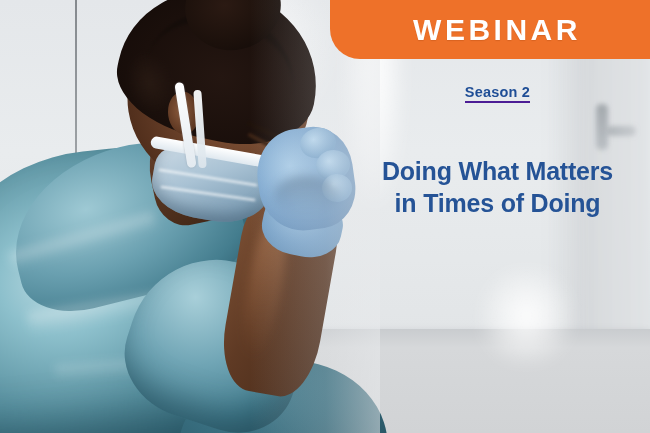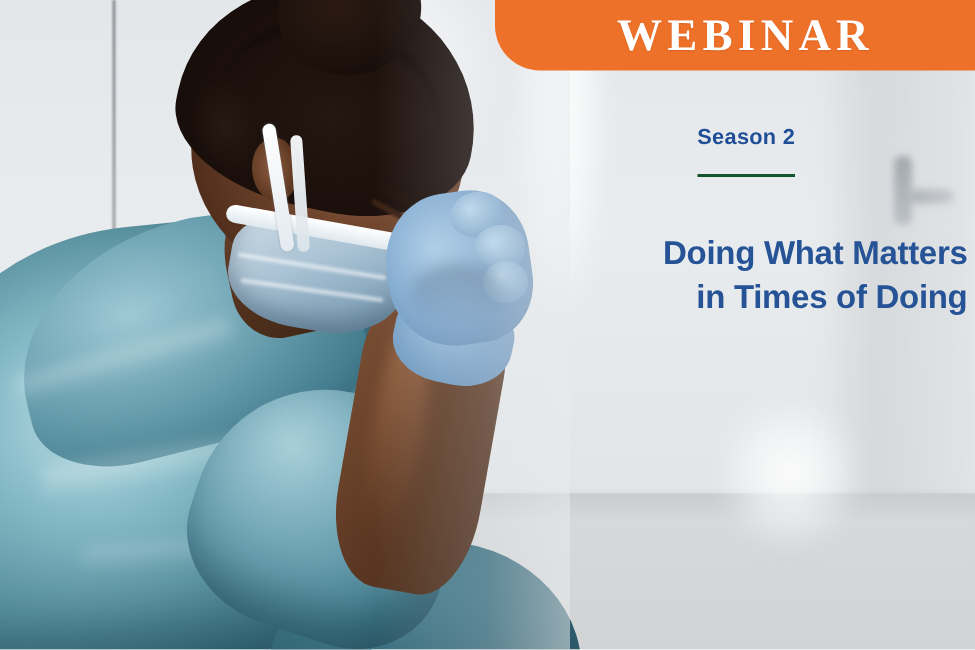--- a/index.html
+++ b/index.html
@@ -360,27 +360,26 @@
     left: 250px; top: 0;
     width: 130px; height: 433px;
     background: linear-gradient(90deg, rgba(232,234,236,0) 0%, rgba(232,234,236,.22) 58%, rgba(232,234,236,.55) 100%);
     pointer-events: none;
   }
 
   
   .webinar-banner {
     position: absolute;
     left: 330px; top: 0;
-    width: 320px; height: 47px;
+    width: 320px; height: 59px;
     background: #ee7129;
     border-bottom-left-radius: 30px;
     display: flex;
     align-items: center;
     justify-content: center;
-    font-family: Liberation Serif, serif;
   }
   .webinar-label {
     color: #ffffff;
     font-size: 30px;
     font-weight: bold;
     letter-spacing: 3.5px;
     line-height: 1;
     padding-left: 14px;
     text-shadow: 0 1px 1px rgba(150,60,12,.25);
   }
@@ -394,38 +393,37 @@
     color: #1f4e96;
   }
   .season-line {
     font-size: 14.5px;
     font-weight: bold;
     letter-spacing: .2px;
     line-height: 1.2;
     margin: 0 0 12px 0;
   }
   .season-text {
-    border-bottom: 2px solid #14532d;
-    padding-bottom: 16px;
+    border-bottom: 2px solid #4c1d95;
+    padding-bottom: 1px;
   }
   .series-line {
     font-size: 14.5px;
     font-weight: bold;
     letter-spacing: .1px;
     margin: 0;
     line-height: 1.2;
   }
   .main-title {
     margin: 54px 0 0 0;
-    font-size: 22px;
+    font-size: 25px;
     font-weight: bold;
     line-height: 1.28;
     letter-spacing: -.2px;
     color: #255396;
-    text-align: right;
   }
   .main-title .t-line { display: block; }
 </style>
 </head>
 <body>
 
 <div id="promo-root">
 
   <div class="bg-layer">
     <div class="bg-wall"></div>

